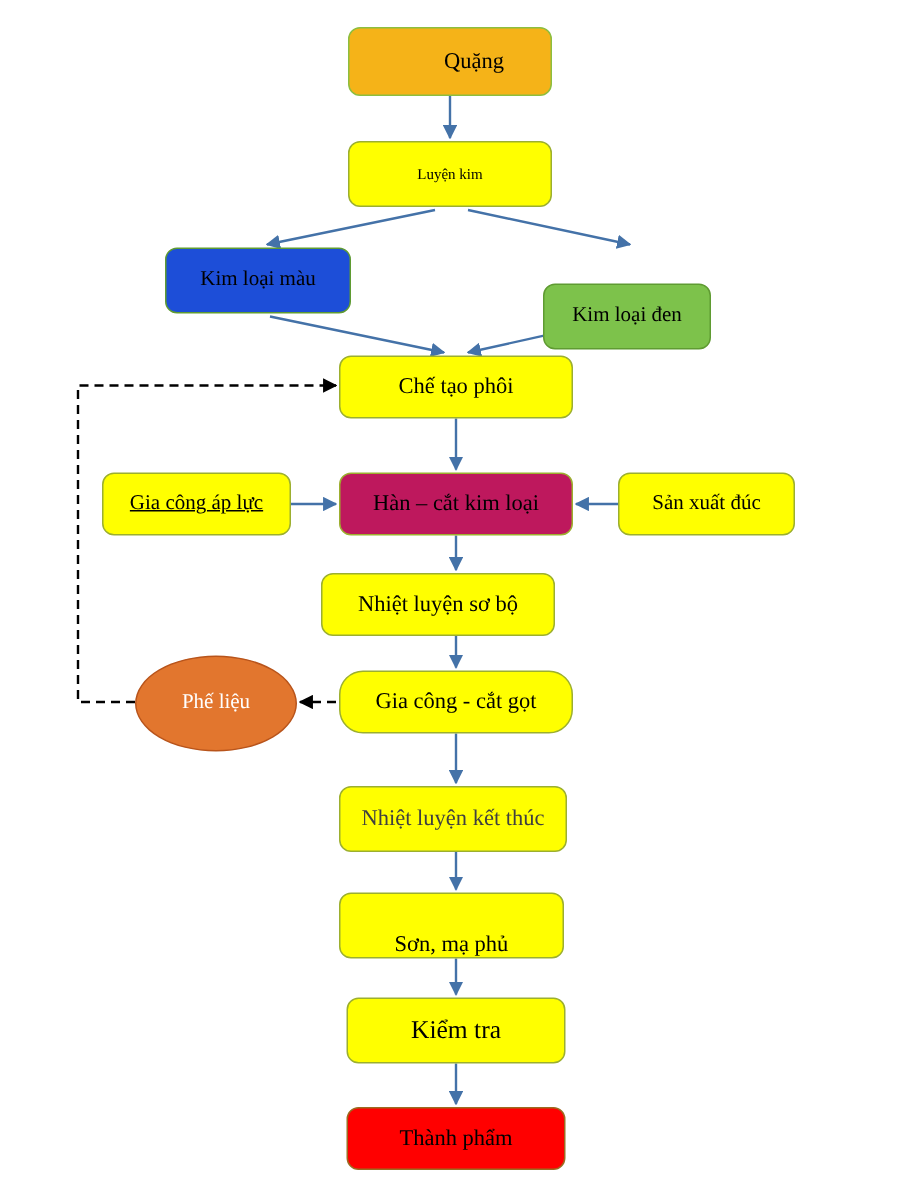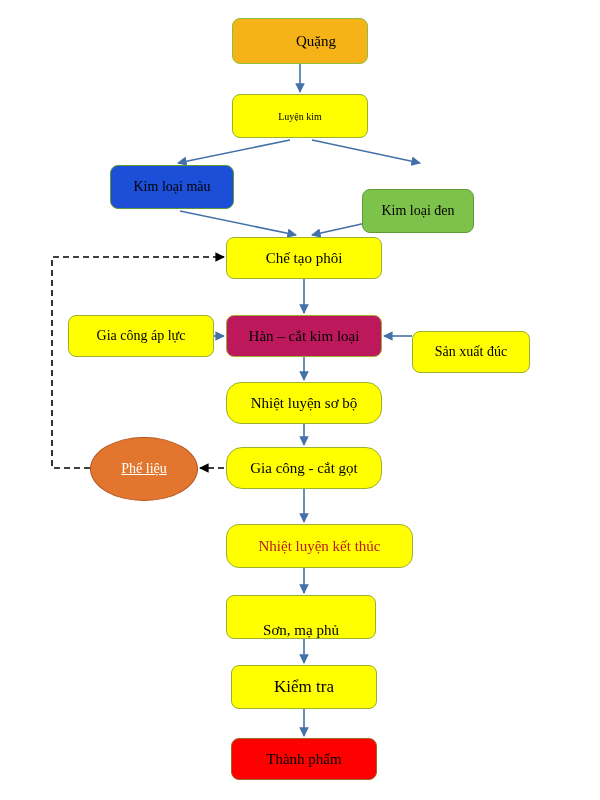--- a/index.html
+++ b/index.html
@@ -35,21 +35,20 @@
   }
   .node-box {
     border-radius: 8px;
     border-style: solid;
     border-width: 1px;
   }
   .node-ellipse {
     border-radius: 50%;
     border-style: solid;
     border-width: 1px;
-    text-decoration: underline;
   }
   .node-label {
     display: block;
     white-space: nowrap;
   }
 </style>
 </head>
 <body>
 
 <div id="canvas">
@@ -92,39 +91,39 @@
       </div>
       <div class="node node-box" style="left: 110px; top: 165px; width: 124px; height: 44px; background: #1d4ed8; border-color: rgb(95, 155, 50); color: rgb(0, 0, 0); font-size: 14px;">
         <span class="node-label">Kim loại màu</span>
       </div>
       <div class="node node-box" style="left: 362px; top: 165px; width: 112px; height: 44px; background: rgb(125, 194, 75); border-color: rgb(95, 155, 50); color: rgb(0, 0, 0); font-size: 14px; margin-top: 24px;">
         <span class="node-label">Kim loại đen</span>
       </div>
       <div class="node node-box" style="left: 226px; top: 237px; width: 156px; height: 42px; background: rgb(255, 255, 0); border-color: rgb(156, 175, 47); color: rgb(0, 0, 0); font-size: 15px;">
         <span class="node-label">Chế tạo phôi</span>
       </div>
-      <div class="node node-box" style="left: 68px; top: 315px; width: 146px; height: 42px; background: rgb(255, 255, 0); border-color: rgb(156, 175, 47); color: rgb(0, 0, 0); font-size: 14px;">
+      <div class="node node-box" style="left: 68px; top: 315px; width: 126px; height: 42px; background: rgb(255, 255, 0); border-color: rgb(156, 175, 47); color: rgb(0, 0, 0); font-size: 14px; text-decoration: underline;">
         <span class="node-label">Gia công áp lực</span>
       </div>
       <div class="node node-box" style="left: 226px; top: 315px; width: 156px; height: 42px; background: #be185d; border-color: rgb(156, 175, 47); color: rgb(0, 0, 0); font-size: 15px;">
         <span class="node-label">Hàn – cắt kim loại</span>
       </div>
-      <div class="node node-box" style="left: 412px; top: 315px; width: 118px; height: 42px; background: rgb(255, 255, 0); border-color: rgb(156, 175, 47); color: rgb(0, 0, 0); font-size: 14px; margin-top: 16px;">
+      <div class="node node-box" style="left: 412px; top: 315px; width: 118px; height: 42px; background: rgb(255, 255, 0); border-color: rgb(156, 175, 47); color: rgb(0, 0, 0); font-size: 14px;">
         <span class="node-label">Sản xuất đúc</span>
       </div>
-      <div class="node node-box" style="left: 226px; top: 382px; width: 156px; height: 42px; background: rgb(255, 255, 0); border-color: rgb(156, 175, 47); color: rgb(0, 0, 0); font-size: 15px; border-radius: 15px;">
+      <div class="node node-box" style="left: 214px; top: 382px; width: 156px; height: 42px; background: rgb(255, 255, 0); border-color: rgb(156, 175, 47); color: rgb(0, 0, 0); font-size: 15px;">
         <span class="node-label">Nhiệt luyện sơ bộ</span>
       </div>
       <div class="node node-ellipse" style="left: 90px; top: 437px; width: 108px; height: 64px; background: rgb(226, 118, 46); border-color: rgb(184, 84, 27); color: rgb(255, 255, 255); font-size: 14px;">
         <span class="node-label">Phế liệu</span>
       </div>
       <div class="node node-box" style="left: 226px; top: 447px; width: 156px; height: 42px; background: rgb(255, 255, 0); border-color: rgb(156, 175, 47); color: rgb(0, 0, 0); font-size: 15px; border-radius: 16px;">
         <span class="node-label">Gia công - cắt gọt</span>
       </div>
-      <div class="node node-box" style="left: 226px; top: 524px; width: 187px; height: 44px; background: rgb(255, 255, 0); border-color: rgb(156, 175, 47); color: #b91c1c; font-size: 15px; border-radius: 13px;">
+      <div class="node node-box" style="left: 226px; top: 524px; width: 152px; height: 44px; background: rgb(255, 255, 0); border-color: rgb(156, 175, 47); color: #404040; font-size: 15px;">
         <span class="node-label">Nhiệt luyện kết thúc</span>
       </div>
       <div class="node node-box" style="left: 226px; top: 595px; width: 150px; height: 44px; background: rgb(255, 255, 0); border-color: rgb(156, 175, 47); color: rgb(0, 0, 0); font-size: 15px; align-items: flex-end;">
         <span class="node-label">Sơn, mạ phủ</span>
       </div>
       <div class="node node-box" style="left: 231px; top: 665px; width: 146px; height: 44px; background: rgb(255, 255, 0); border-color: rgb(156, 175, 47); color: rgb(0, 0, 0); font-size: 17px;">
         <span class="node-label">Kiểm tra</span>
       </div>
       <div class="node node-box" style="left: 231px; top: 738px; width: 146px; height: 42px; background: rgb(255, 0, 0); border-color: rgb(156, 107, 32); color: rgb(0, 0, 0); font-size: 15px;">
         <span class="node-label">Thành phẩm</span>

